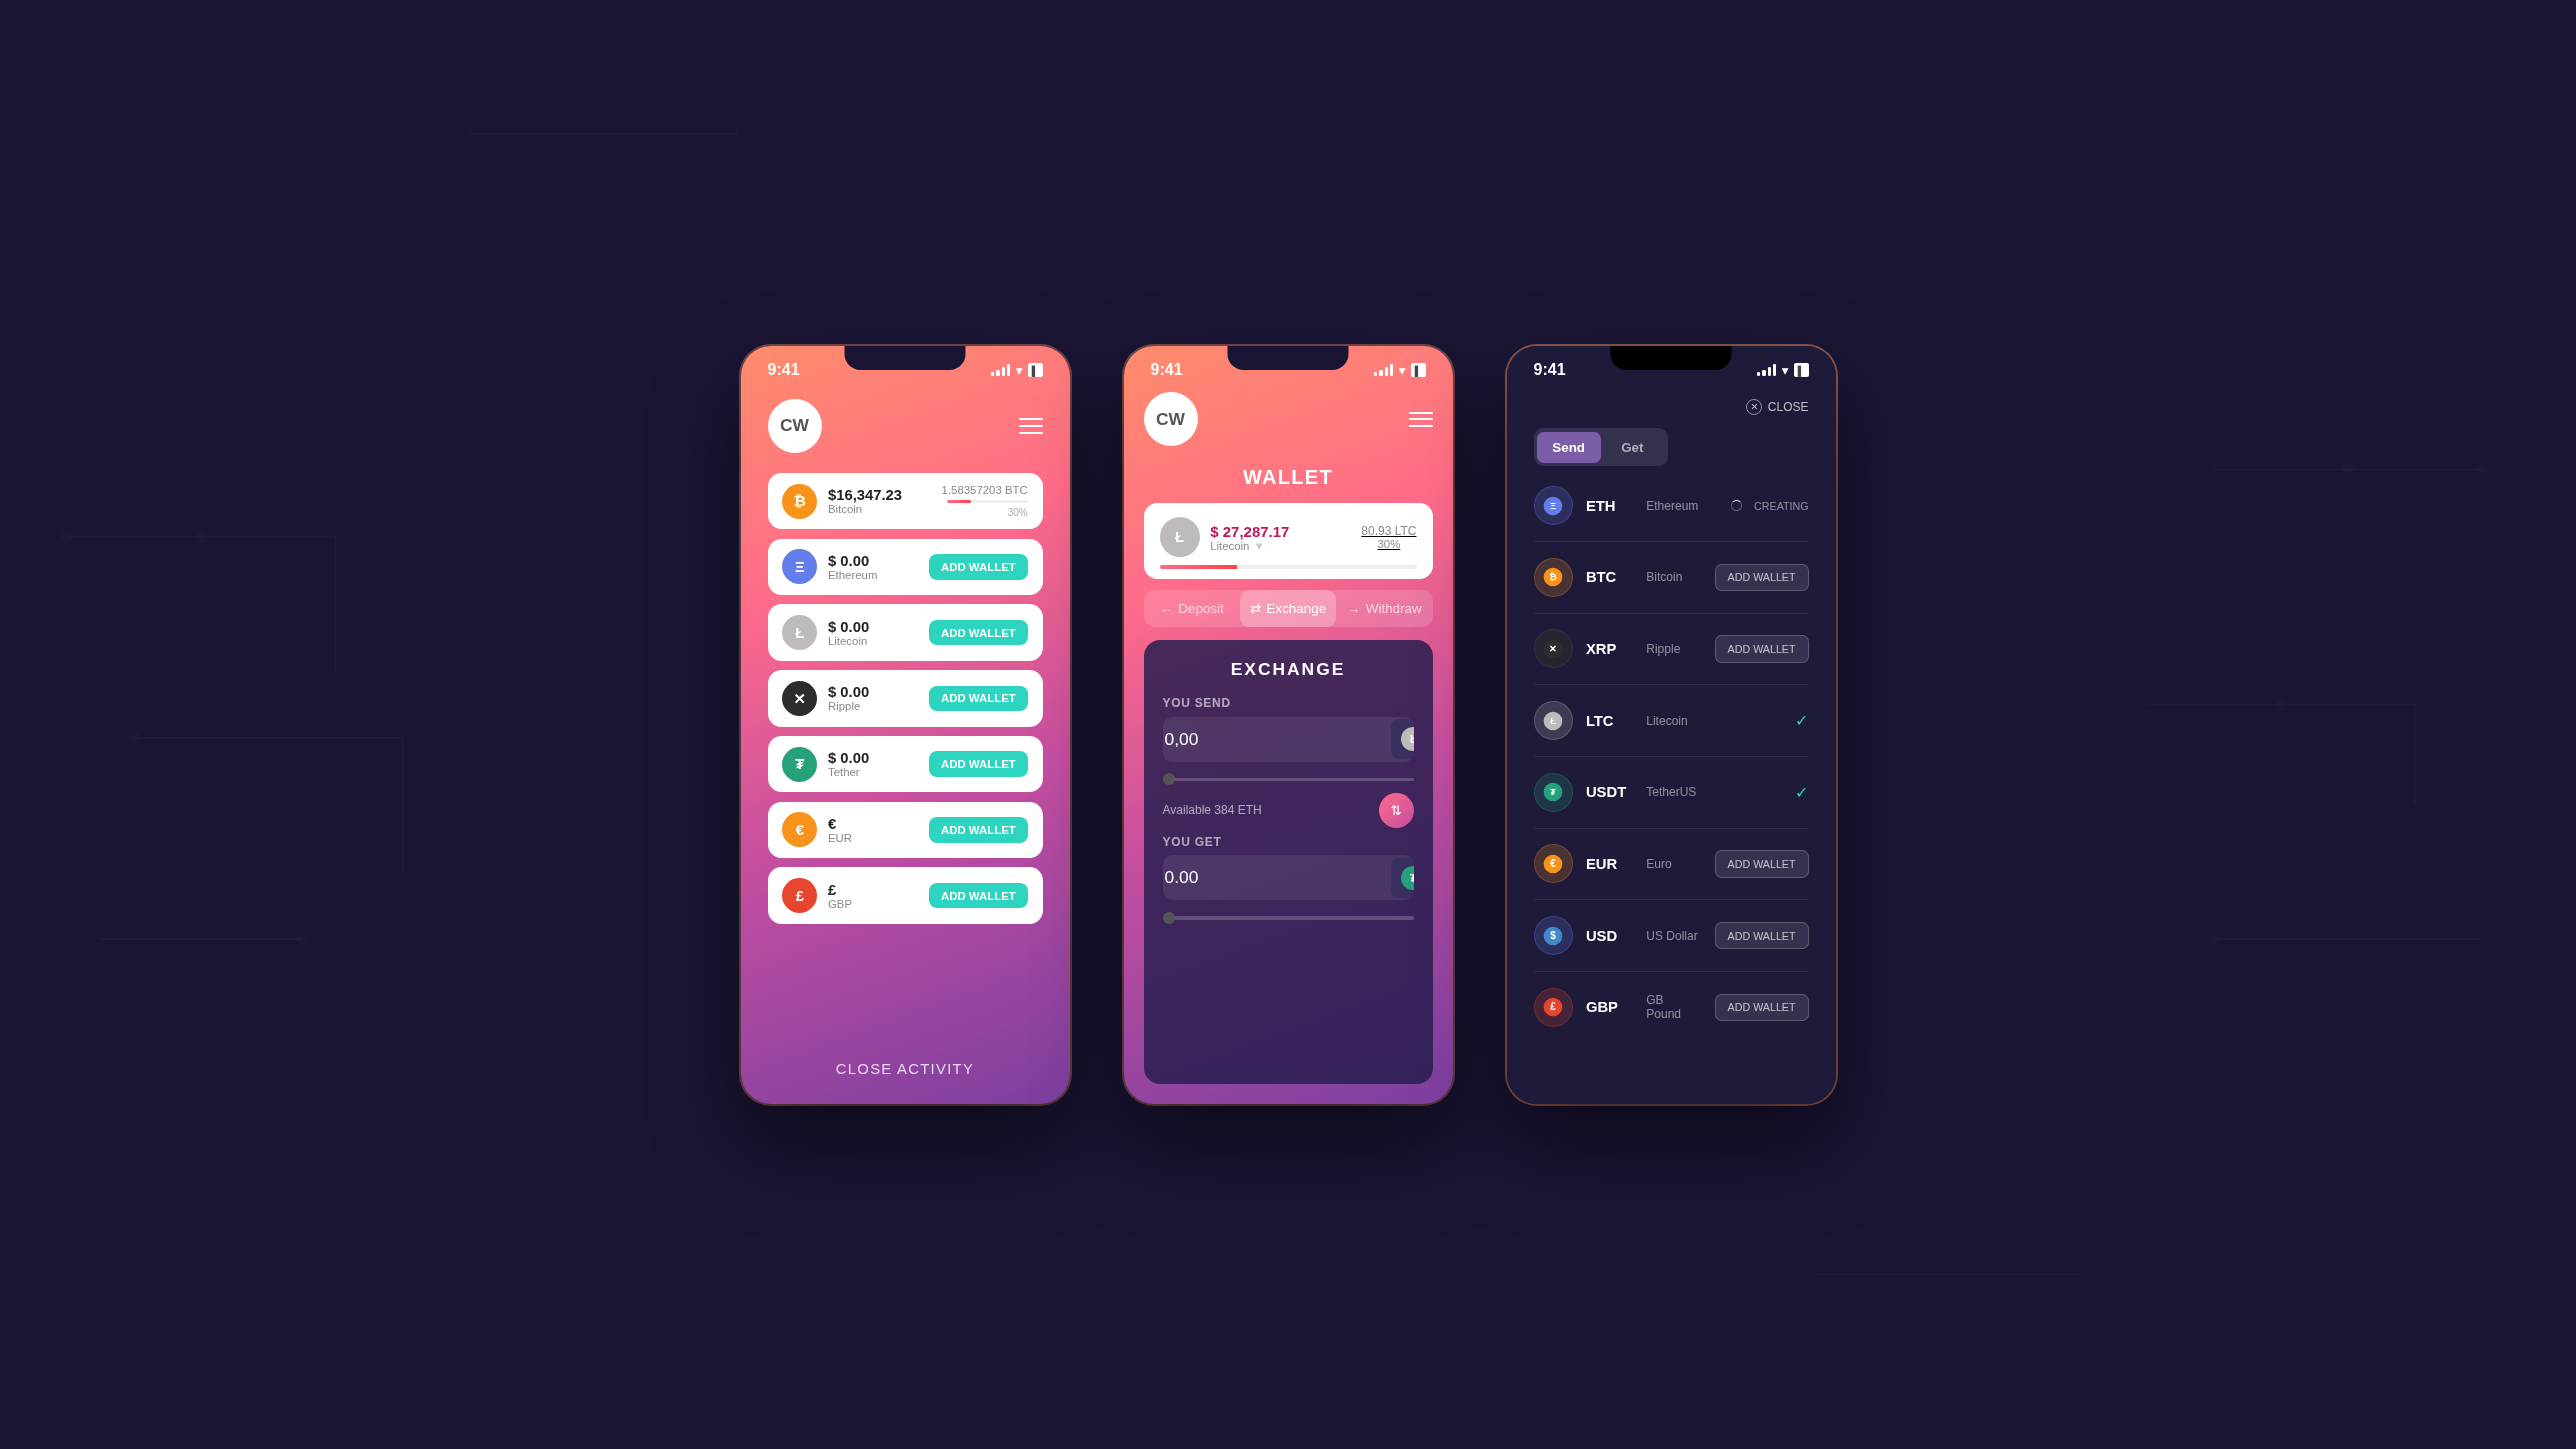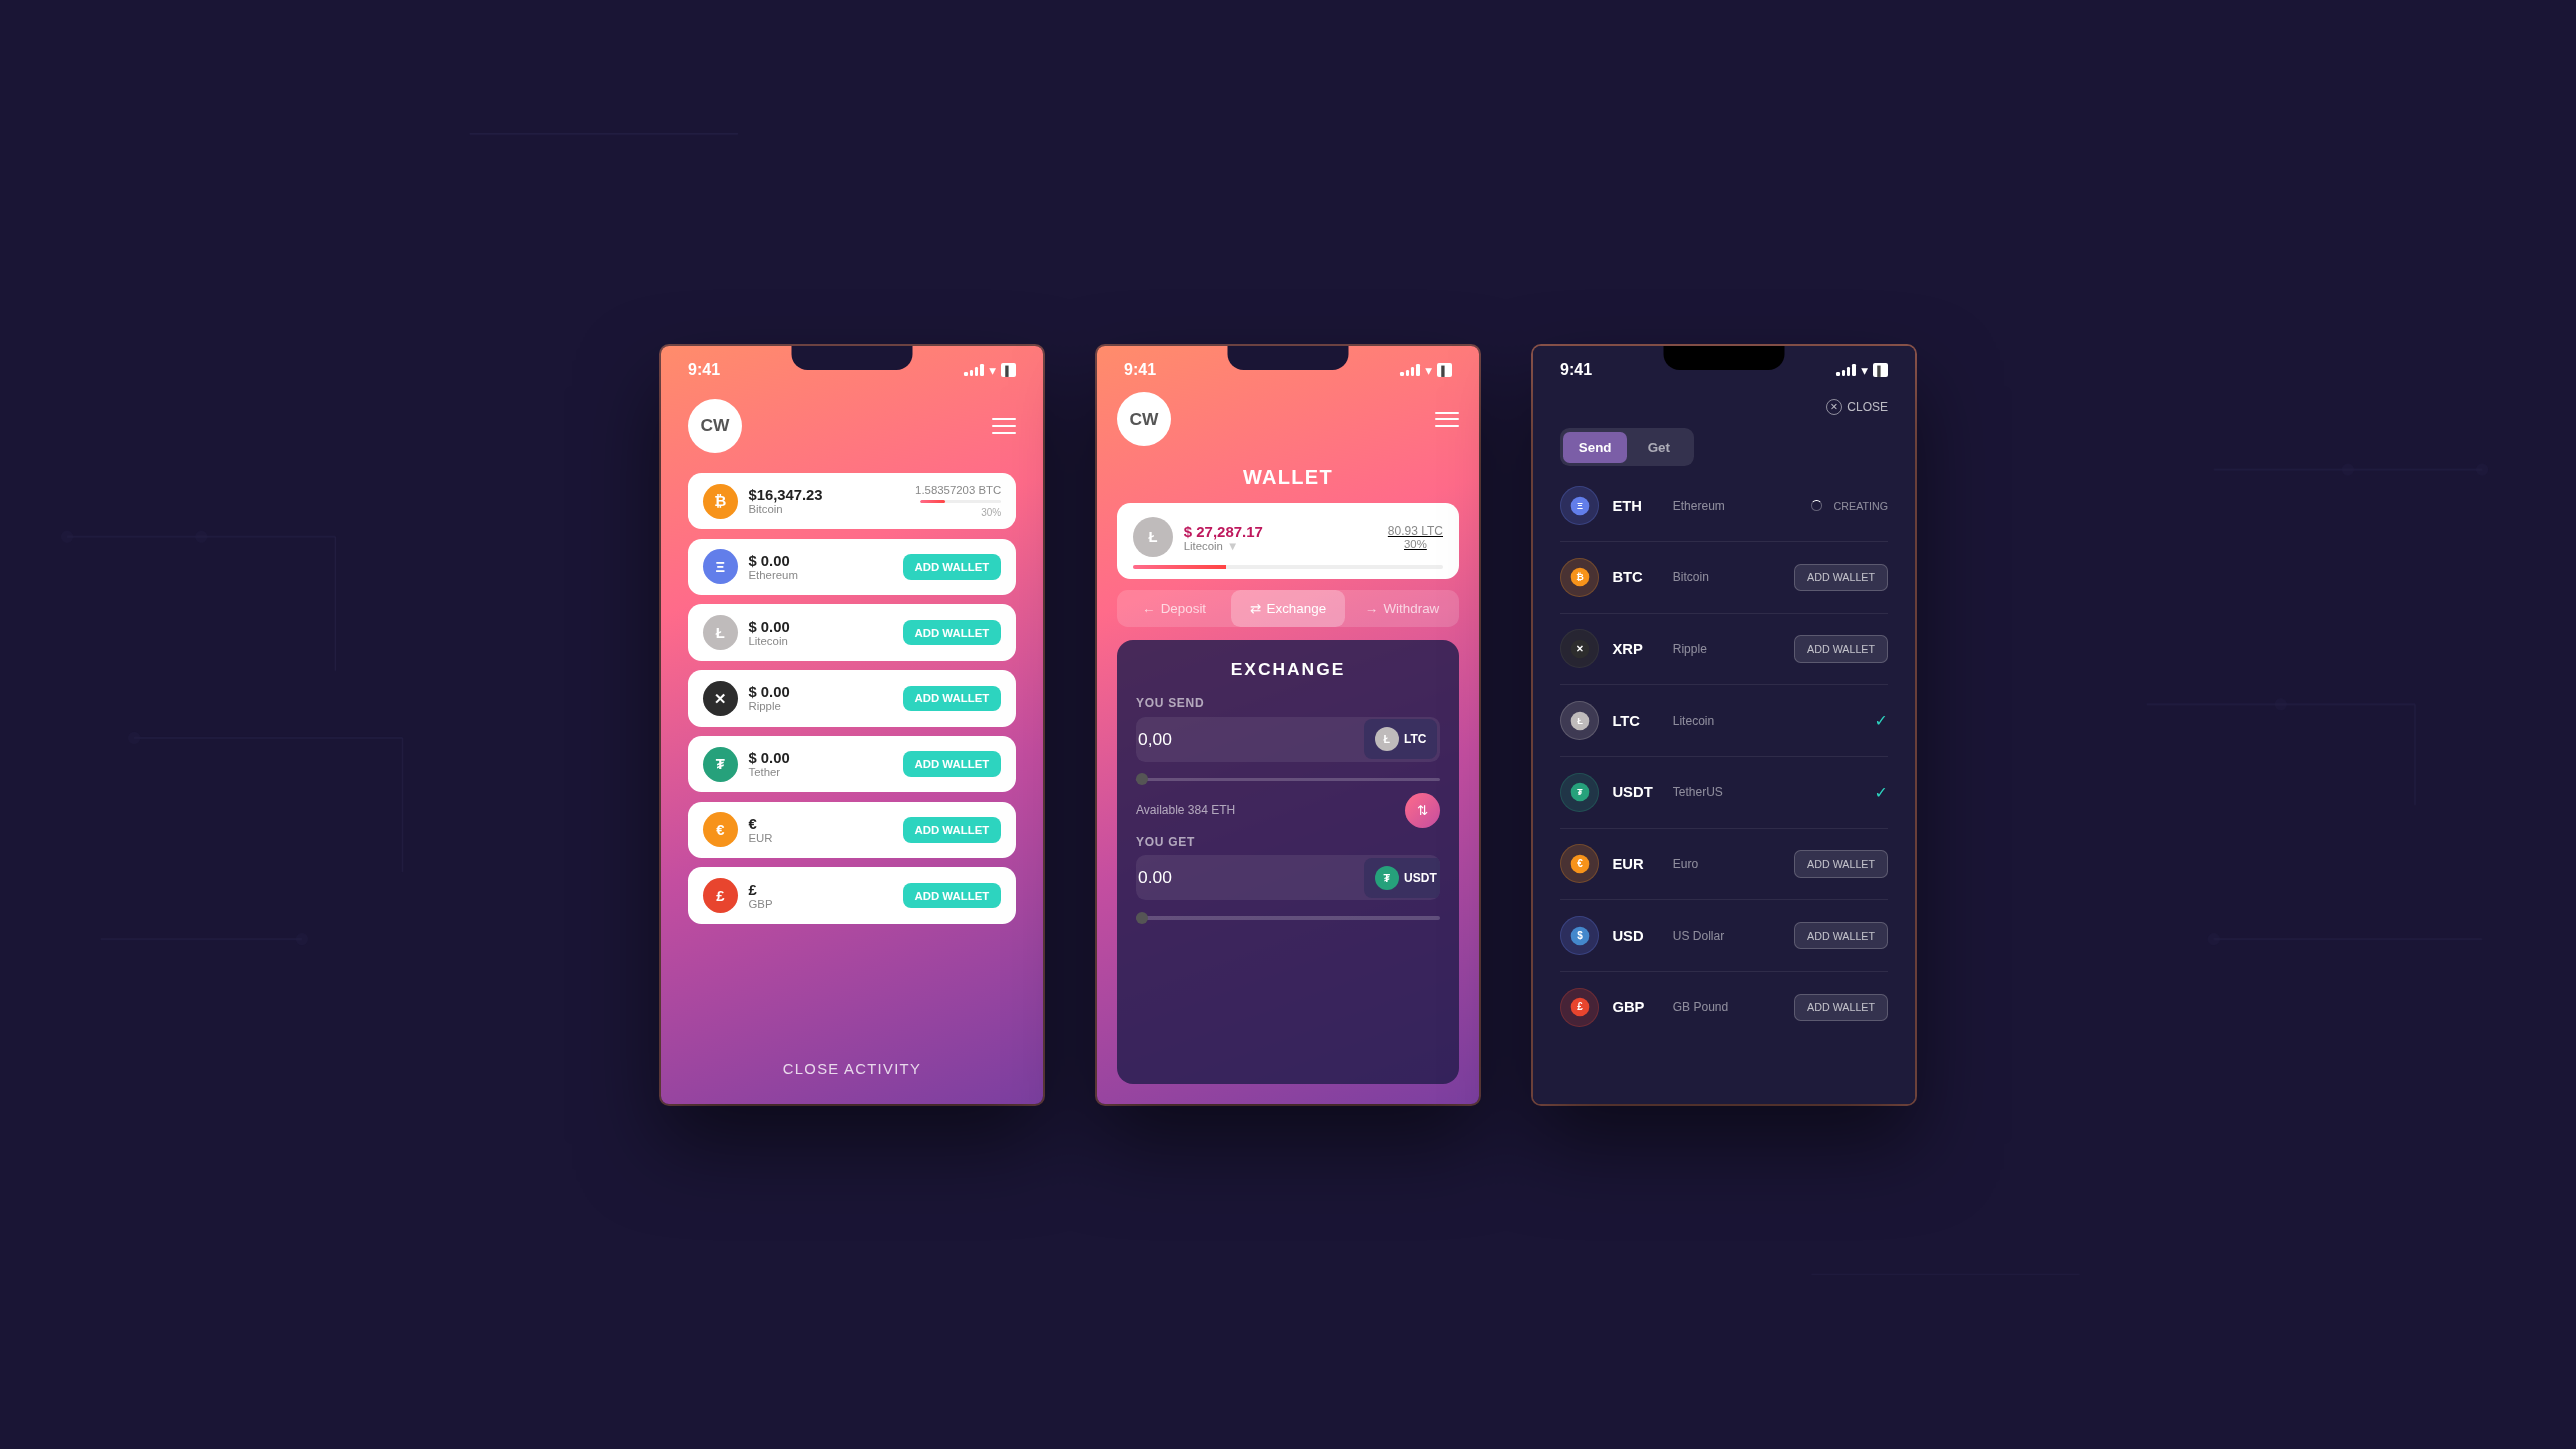--- a/index.html
+++ b/index.html
@@ -28,23 +28,23 @@
       display: flex;
       align-items: center;
       justify-content: center;
       gap: 54px;
       position: relative;
       z-index: 1;
     }
 
     
     .phone {
-      width: 382px;
+      width: 329px;
       height: 758px;
-      border-radius: 8px;
+      border-radius: 30px;
       position: relative;
       overflow: hidden;
       box-shadow: 0 40px 81px rgba(0,0,0,0.5), 0 0 0 2px rgba(255,150,100,0.4);
     }
 
     .phone-gradient-1 {
       background: linear-gradient(160deg, #ff8c6b 0%, #ff6b8a 30%, #c44ea0 60%, #7b3fa0 100%);
     }
     .phone-gradient-2 {
       background: linear-gradient(160deg, #ff8c6b 0%, #ff6b8a 30%, #c44ea0 60%, #7b3fa0 100%);

